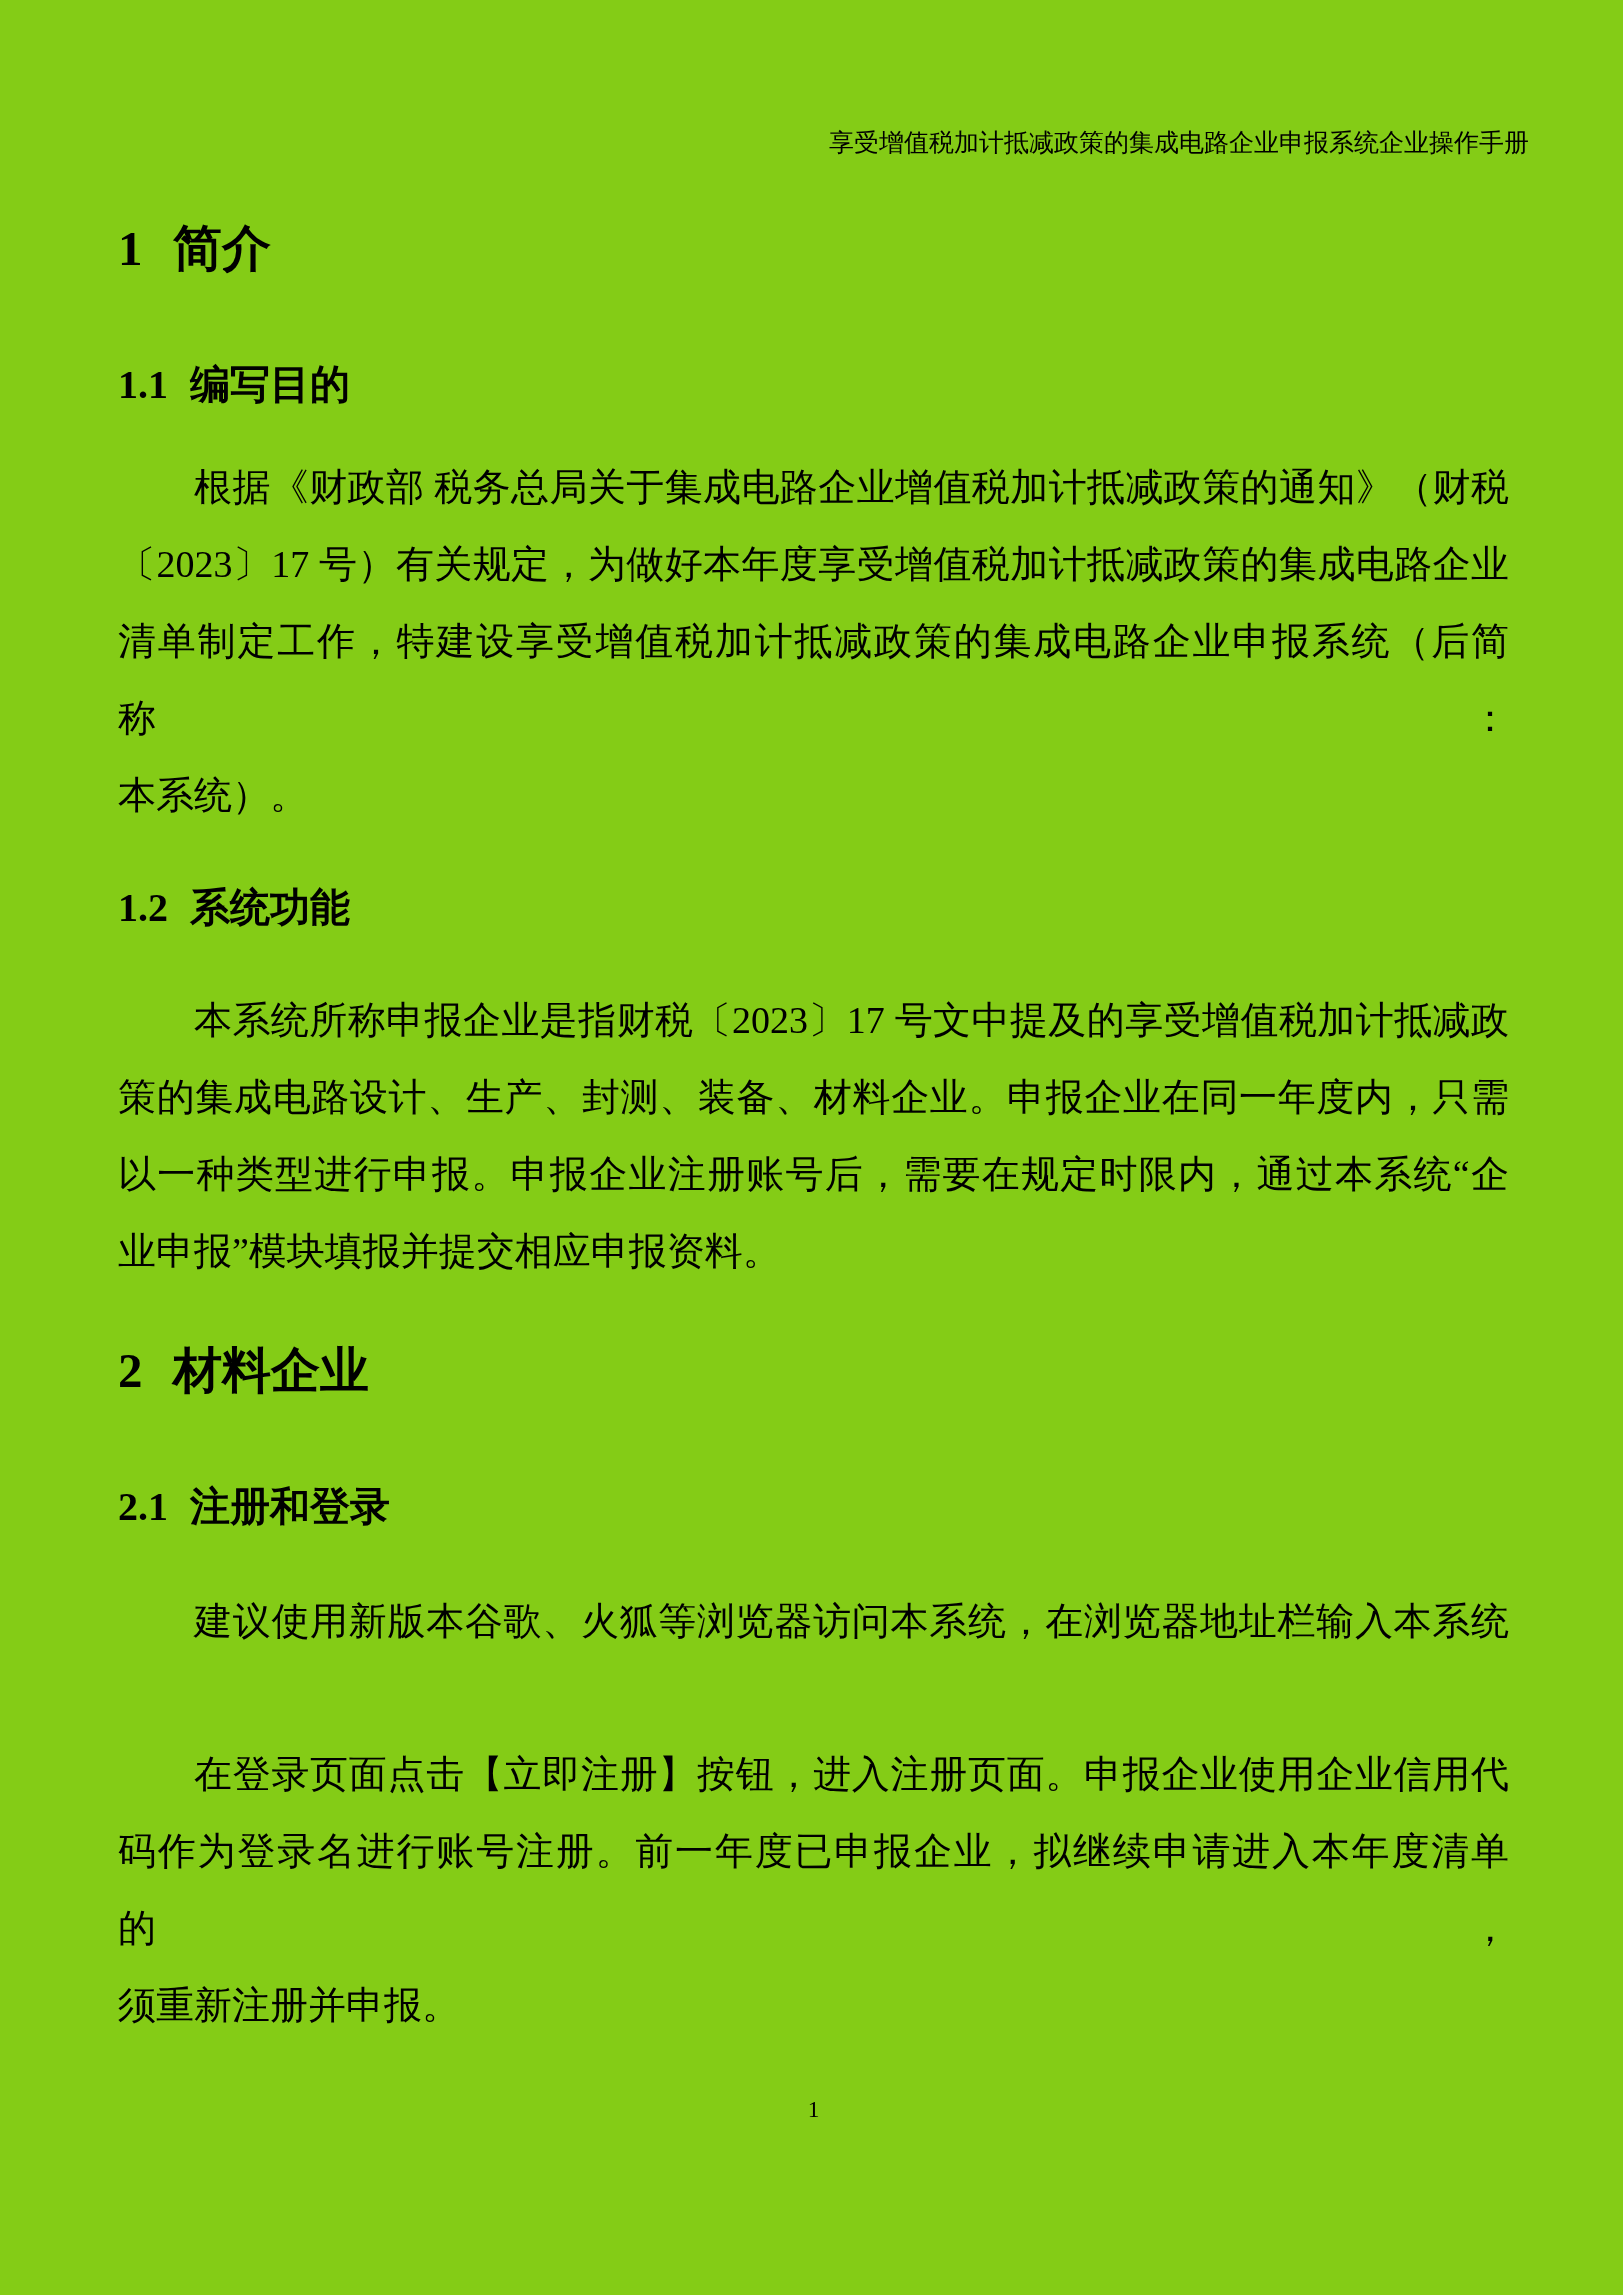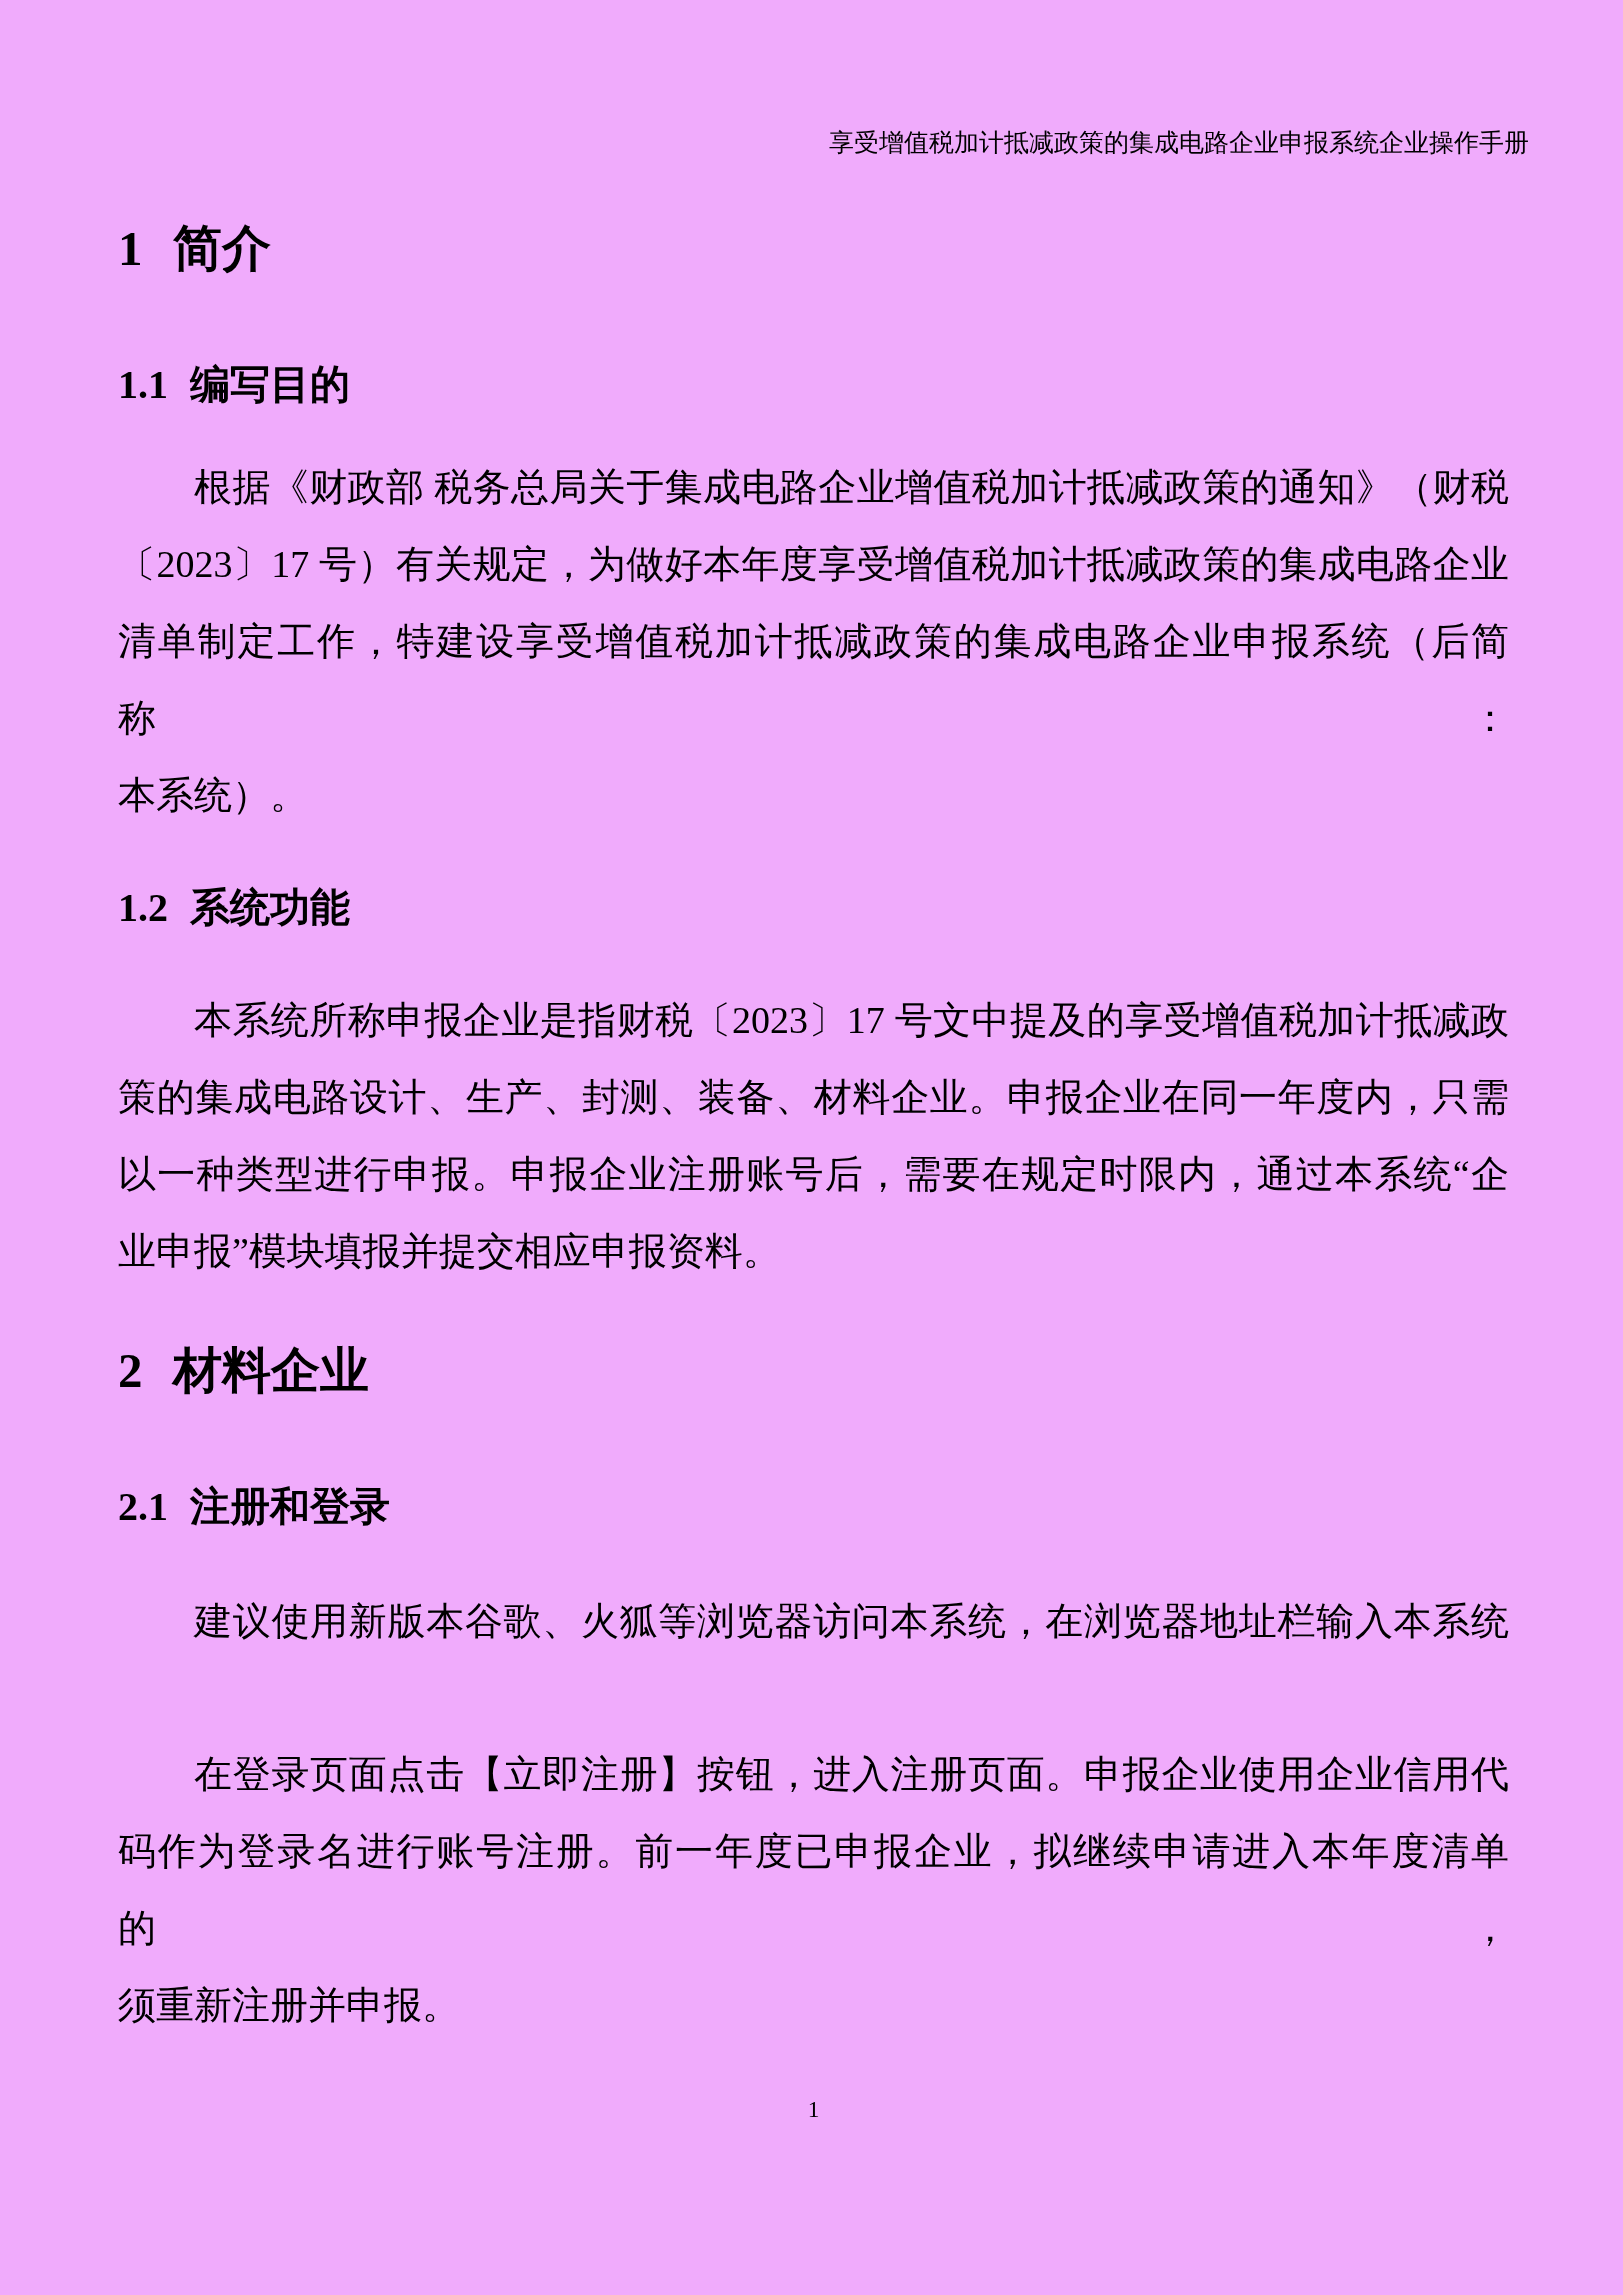--- a/index.html
+++ b/index.html
@@ -6,21 +6,21 @@
   html, body { background: #ffffff; }
   body {
     width: 1623px; height: 2295px;
     font-family: "Liberation Serif", "DejaVu Serif", serif;
     color: #000000;
     position: relative;
   }
   .page {
     position: absolute; left: 0; top: 0;
     width: 1623px; height: 2295px;
-    background: #f0abfc; overflow: hidden;
+    background: #84cc16; overflow: hidden;
   }
   .doc-header {
     position: absolute; top: 128px; left: 118px; width: 1411px;
     text-align: right;
     font-size: 25px; line-height: 1.2;
     white-space: nowrap;
   }
   .h1 {
     position: absolute; left: 118px;
     font-size: 49px; font-weight: bold; line-height: 1;

